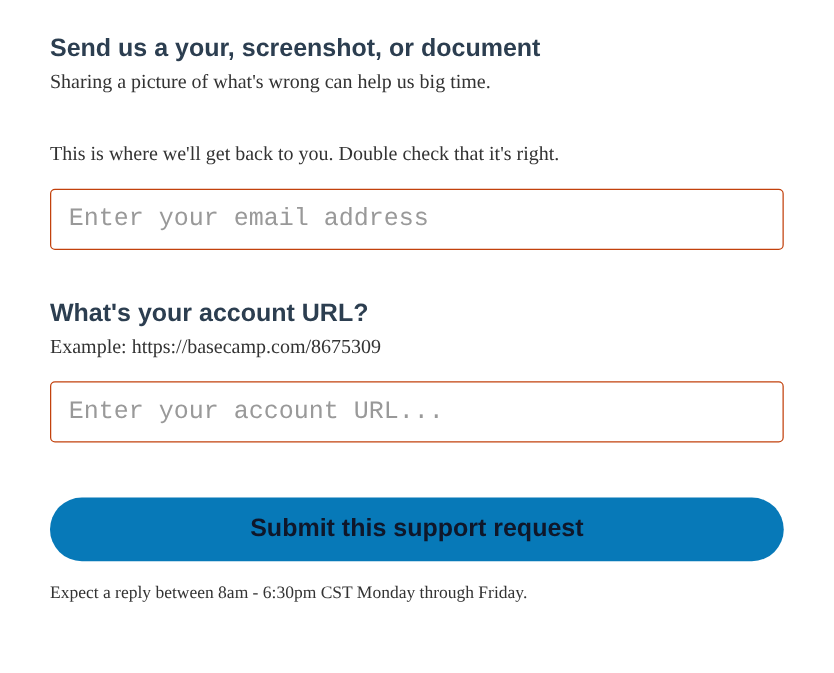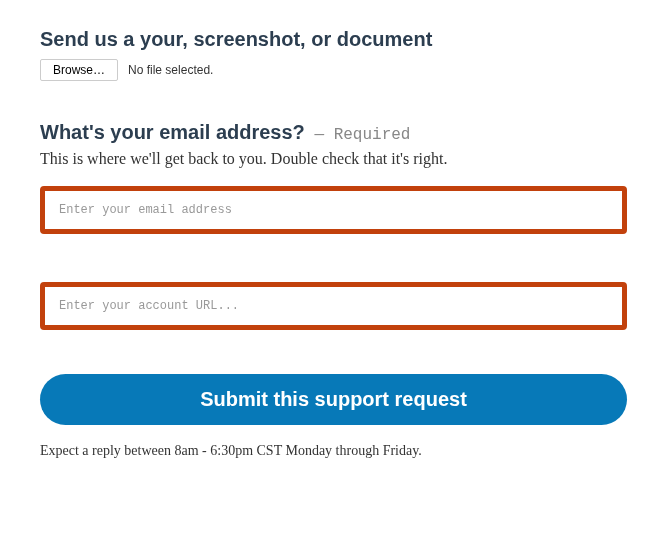--- a/index.html
+++ b/index.html
@@ -52,34 +52,34 @@
     }
     .required-wrapper {
       font-family: 'Courier New', Courier, monospace;
       font-size: 16px;
       color: #888;
       font-weight: normal;
     }
     .text-input {
       width: 100%;
       font-family: 'Courier New', Courier, monospace;
-      font-size: 12px;
+      font-size: 20px;
       padding: 12px 14px;
-      border: 5px solid #c2410c;
+      border: 1px solid #c2410c;
       border-radius: 4px;
       color: #333;
       margin-top: 8px;
     }
     .text-input::placeholder {
       color: #999;
     }
     .submit-button {
       width: 100%;
       background: #0779b8;
-      color: #ffffff;
+      color: #0f172a;
       font-family: -apple-system, BlinkMacSystemFont, 'Segoe UI', Helvetica, Arial, sans-serif;
       font-weight: 700;
       font-size: 20px;
       border: none;
       border-radius: 28px;
       padding: 14px 0;
       cursor: pointer;
       margin-top: 4px;
       margin-bottom: 18px;
     }
@@ -90,35 +90,31 @@
       color: #333;
     }
   </style>
 </head>
 <body>
 
 
 
 <div class="form-section">
   <h2 class="section-heading">Send us a your, screenshot, or document</h2>
-  <div class="file-row">
-    <button class="browse-button">Browse…</button>
-    <span class="file-status">No file selected.</span>
-  </div>
+  <p class="section-description">Sharing a picture of what's wrong can help us big time.</p>
 </div>
 
 <div class="form-section">
-  <h2 class="section-heading">
-    <span>What's your email address?</span><span class="required-wrapper"><span> — </span><span>Required</span></span>
-  </h2>
   <p class="section-description">This is where we'll get back to you. Double check that it's right.</p>
   <input type="text" class="text-input" placeholder="Enter your email address" style="">
 </div>
 
 <div class="form-section">
+  <h2 class="section-heading">What's your account URL?</h2>
+  <p class="section-description">Example: https://basecamp.com/8675309</p>
   <input type="text" class="text-input" placeholder="Enter your account URL..." style="">
 </div>
 
 <button class="submit-button">Submit this support request</button>
 
 <p class="footer-note">Expect a reply between 8am - 6:30pm CST Monday through Friday.</p>
 
 
 
 

